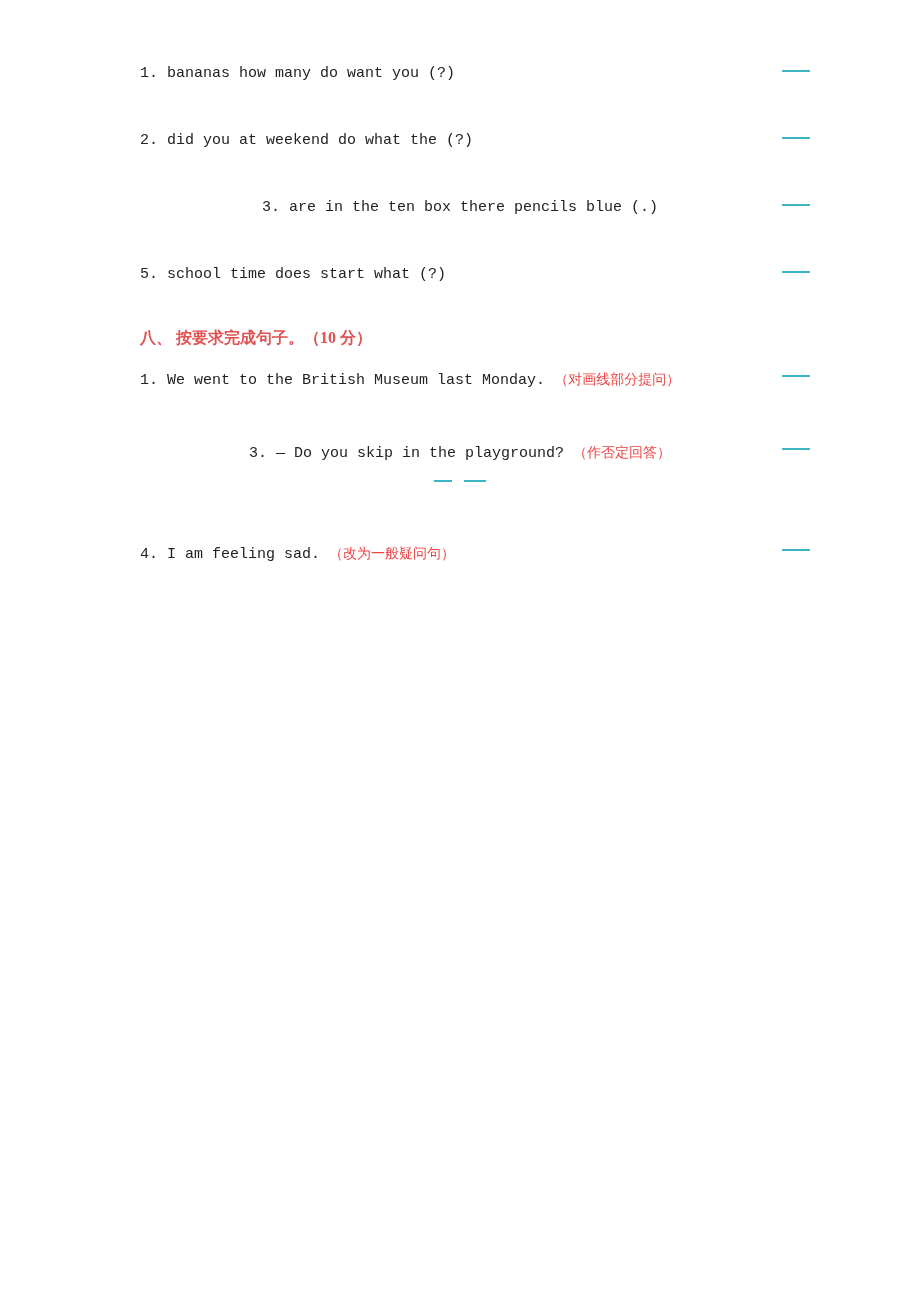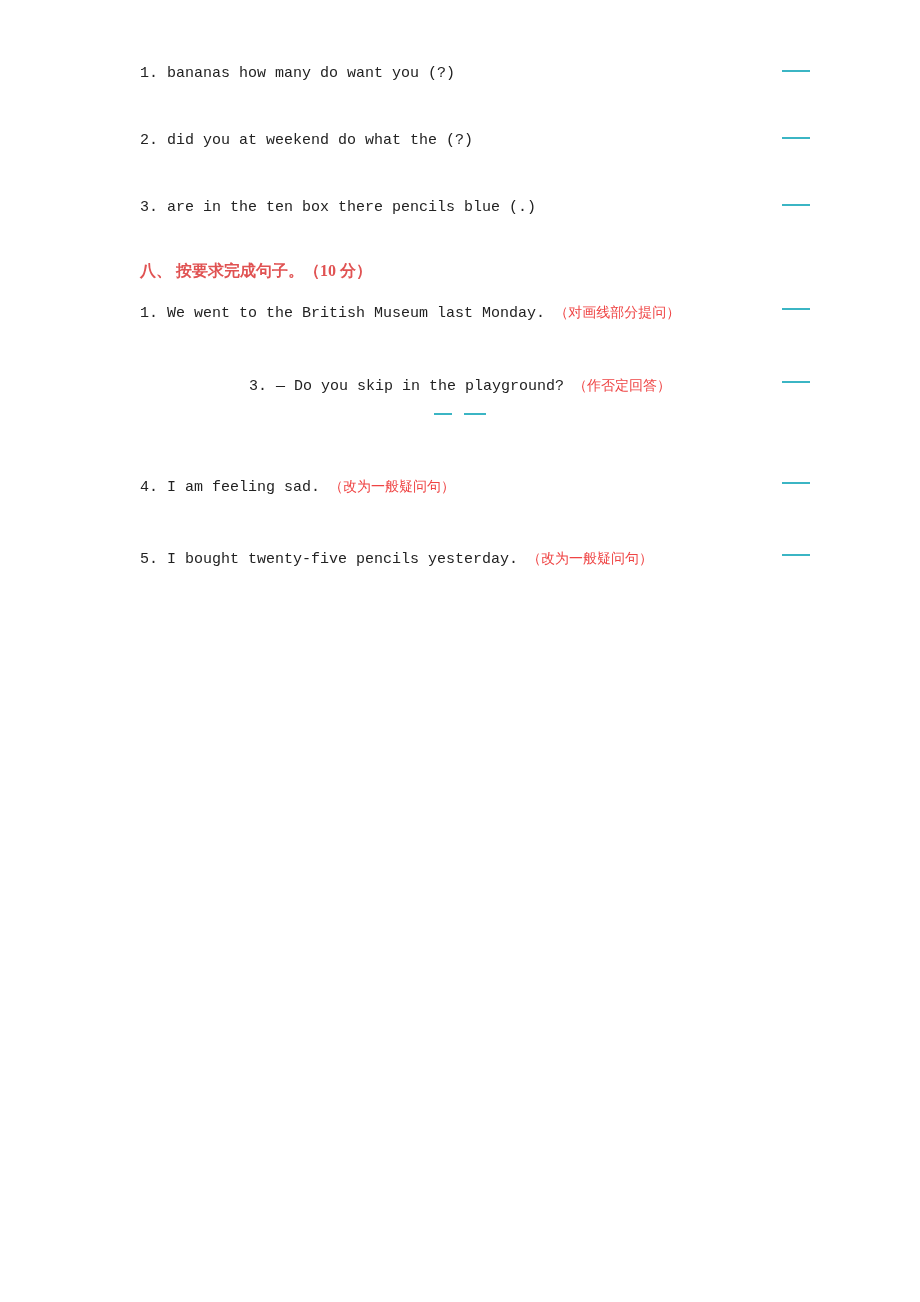--- a/index.html
+++ b/index.html
@@ -71,27 +71,32 @@
     <span class="question-text">bananas   how   many   do   want   you   (?)</span>
     <span class="answer-line"></span>
   </div>
 
   <div class="question-item" style="position:relative;">
     <span class="question-text">2.</span>
     <span class="question-text">did   you   at   weekend   do   what   the   (?)</span>
     <span class="answer-line"></span>
   </div>
 
-  <div class="question-item" style="position:relative;">
+  <div class="question-item" style="position:relative;text-align:center;">
     <span class="question-text">3.</span>
     <span class="question-text">are   in   the   ten   box   there   pencils   blue   (.)</span>
     <span class="answer-line"></span>
   </div>
 
 
+  <div class="question-item" style="position:relative;">
+    <span class="question-text">5.</span>
+    <span class="question-text">school   time   does   start   what   (?)</span>
+    <span class="answer-line"></span>
+  </div>
 
 </div>
 
 <div class="section" style="margin-top: 10px;">
 
   <div class="section-header">八、 按要求完成句子。（10 分）</div>
 
   <div class="q8-item" style="position:relative;">
     <span class="question-text">1.</span>
     <span class="question-text"> We </span><span class="question-text underline-text">went to the British Museum</span><span class="question-text"> last Monday.</span>
@@ -108,19 +113,14 @@
     <span style="display:inline-block; width:22px; height:2px; background:#3bb5c4; vertical-align:middle;"></span>
     <span class="answer-line"></span>
   </div>
 
   <div class="q8-item" style="position:relative;">
     <span class="question-text">4.</span>
     <span class="question-text"> I am feeling sad. </span><span class="cn-note">（改为一般疑问句）</span>
     <span class="answer-line"></span>
   </div>
 
-  <div class="q8-item" style="position:relative;">
-    <span class="question-text">5.</span>
-    <span class="question-text"> I bought twenty-five pencils yesterday. </span><span class="cn-note">（改为一般疑问句）</span>
-    <span class="answer-line"></span>
-  </div>
 
 </div>
 
 </body></html>

